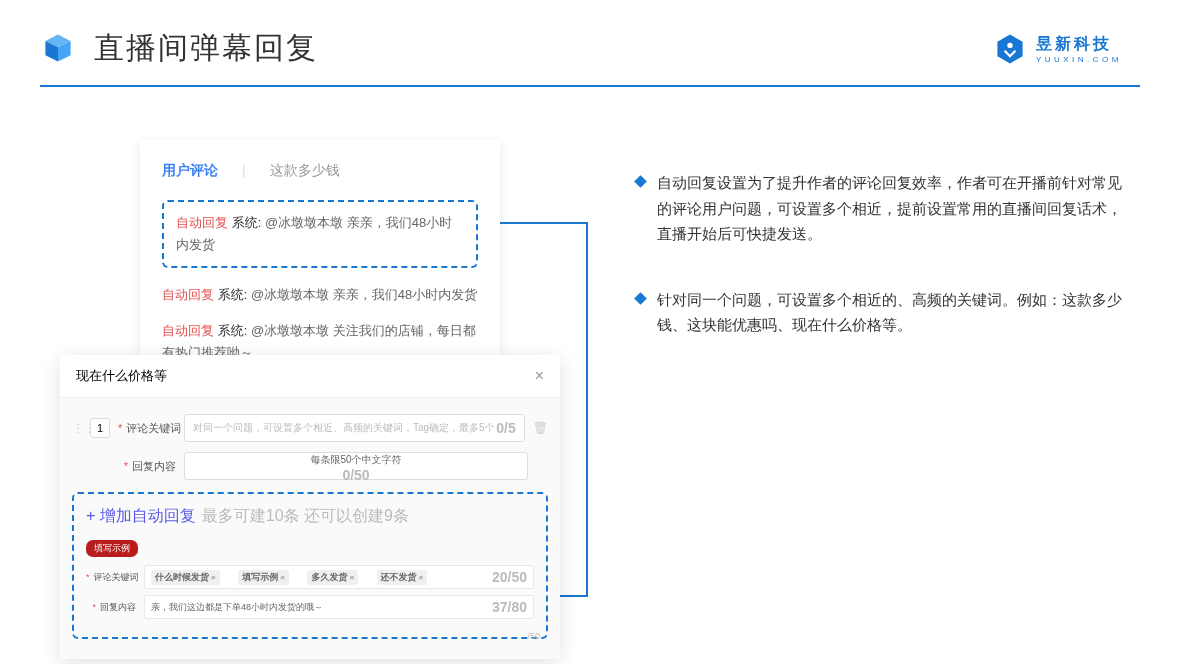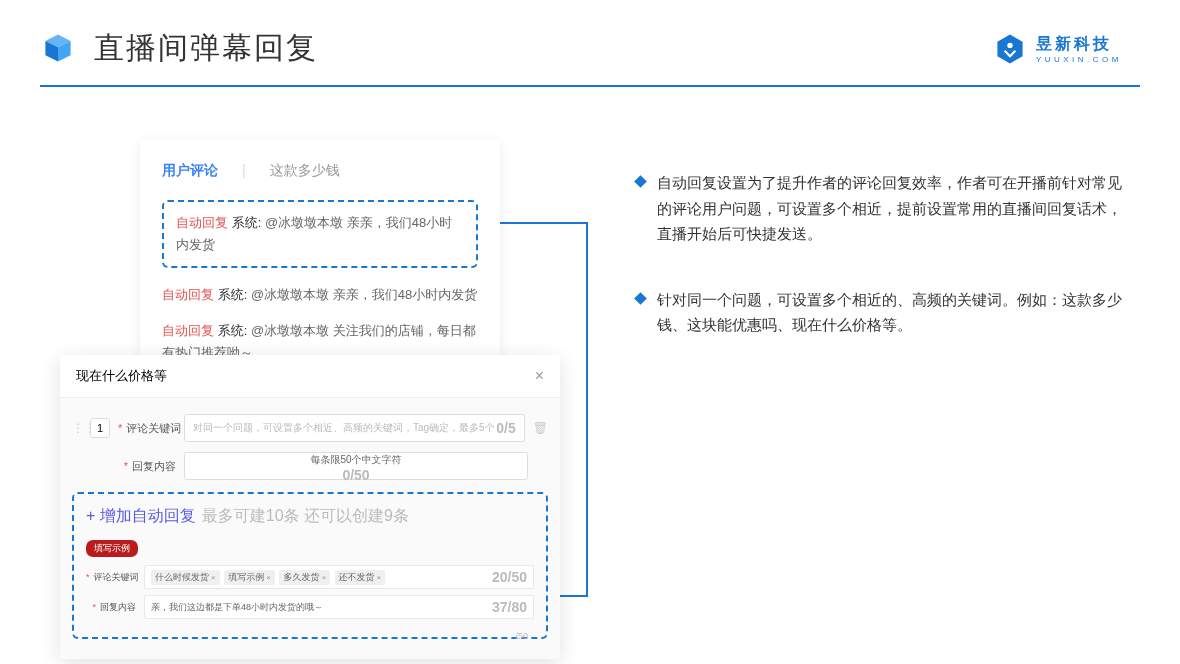--- a/index.html
+++ b/index.html
@@ -236,21 +236,22 @@
   margin-bottom: 8px;
 }
 .tag-chip {
   display: inline-flex;
   align-items: center;
   background: #f0f0f0;
   border-radius: 2px;
   padding: 1px 4px;
   font-size: 9px;
   color: #666;
-  margin-right: 2px;
+  margin-right: 16px;
+  font-weight: bold;
 }
 .tag-x { color: #999; margin-left: 2px; font-size: 8px; }
 .example-input {
   flex: 1;
   border: 1px solid #e8e8e8;
   border-radius: 2px;
   background: #fff;
   padding: 3px 6px;
   font-size: 9px;
   display: flex;
@@ -266,21 +267,21 @@
 }
 .example-label {
   font-size: 9px;
   color: #555;
   width: 50px;
   text-align: right;
   white-space: nowrap;
 }
 .bottom-counter {
   position: absolute;
-  right: 32px;
+  right: 20px;
   bottom: 18px;
   font-size: 9px;
   color: #bbb;
 }
 
 
 .connector-h {
   position: absolute;
   top: 82px;
   left: 440px;

